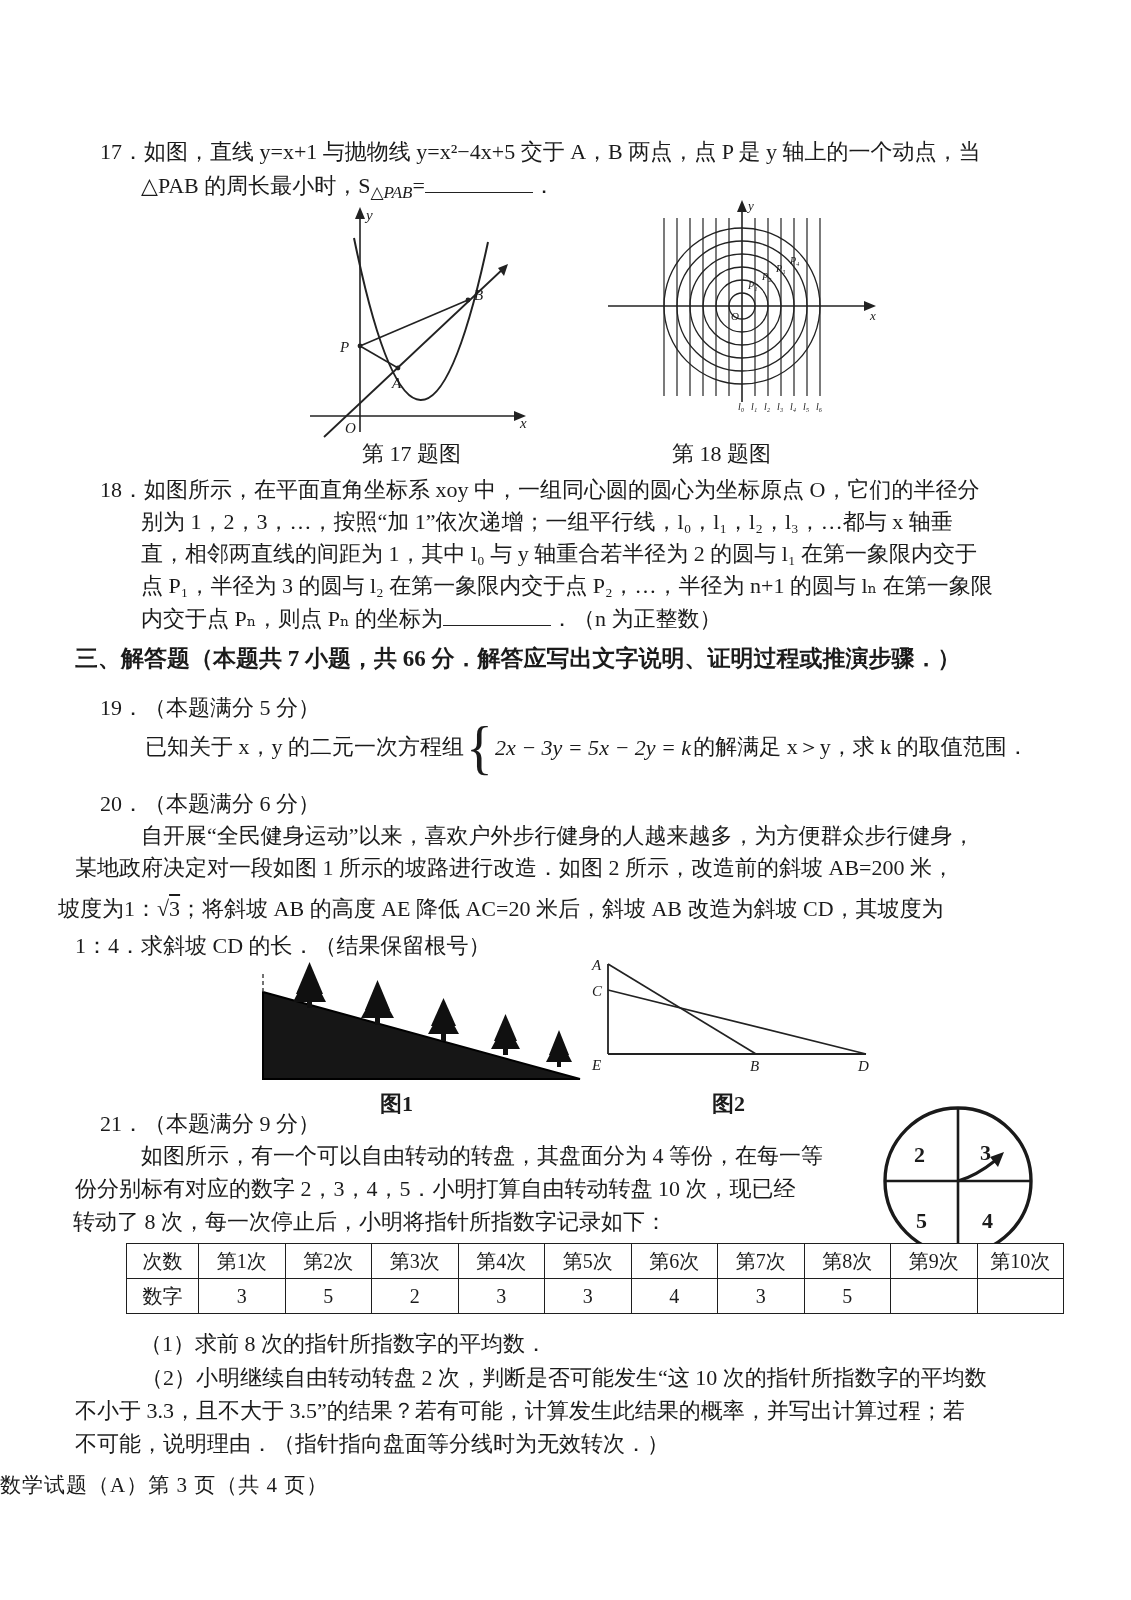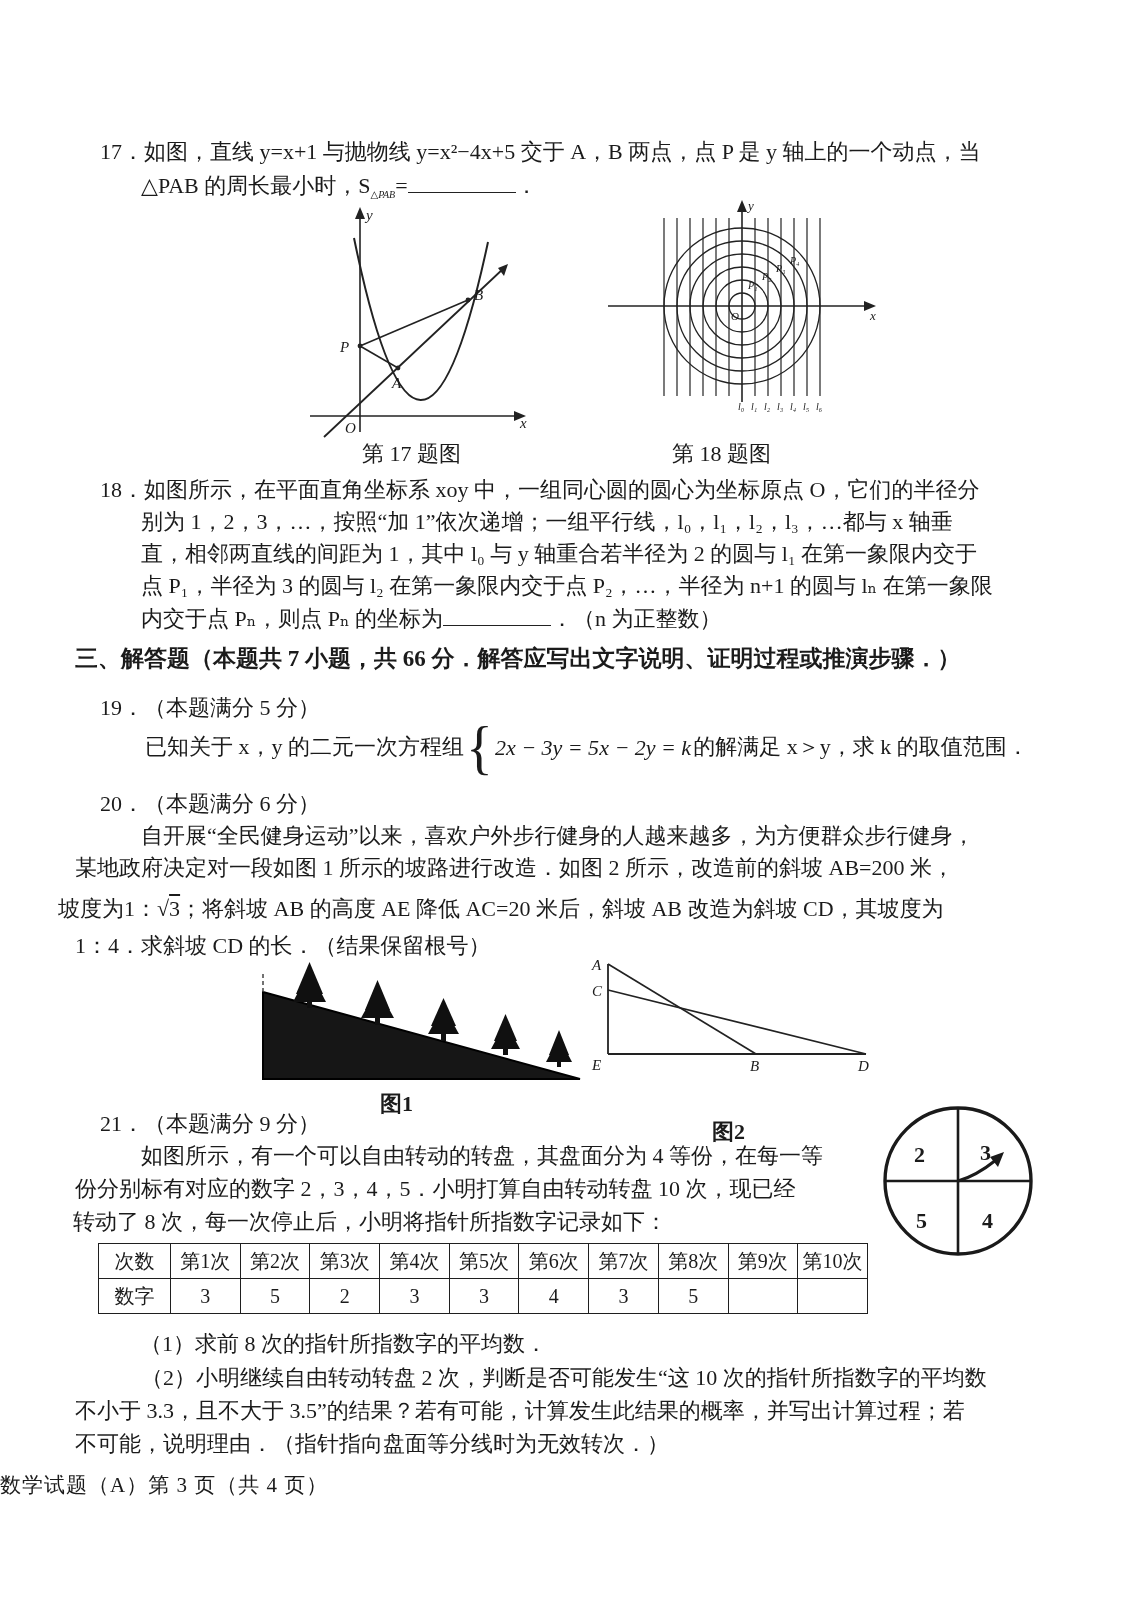--- a/index.html
+++ b/index.html
@@ -4,27 +4,27 @@
 <style>
   html,body{margin:0;padding:0;}
   body{
     width:1131px;height:1600px;position:relative;background:#ffffff;
     color:#1b1b1b;font-family:"Liberation Serif","DejaVu Serif",serif;
     font-size:22px;line-height:1.45;
   }
   .abs{position:absolute;white-space:nowrap;}
   .bold{font-weight:bold;}
   .blank{display:inline-block;width:108px;border-bottom:1.6px solid #222;height:1.05em;vertical-align:baseline;}
-  .subsc{font-size:10px;vertical-align:-5px;font-style:italic;margin-top:14px;}
+  .subsc{font-size:17px;vertical-align:-5px;font-style:italic;margin-top:14px;}
   .eqrow{display:flex;align-items:center;gap:2px;}
   .brace{font-size:56px;font-weight:400;line-height:0.9;transform:scaleY(1.05);}
   .eqstack{display:flex;flex-direction:row;line-height:1.15;font-style:italic;font-size:22px;}
   .sqrtwrap{font-style:normal;}
   .sqrtnum{text-decoration:overline;}
-  table.rec{border-collapse:collapse;table-layout:fixed;width:770px;background:#fff;}
+  table.rec{border-collapse:collapse;table-layout:fixed;width:938px;background:#fff;margin-left:28px;}
   table.rec td{border:1.7px solid #1f1f1f;text-align:center;height:34px;font-size:20px;padding:0 2px;overflow:hidden;}
   svg text{font-family:"Liberation Serif","DejaVu Serif",serif;fill:#1b1b1b;}
   .cap{font-size:22px;}
   .footer{font-size:21px;letter-spacing:1px;}
 </style>
 </head>
 <body>
 
 <div class="abs" style="left:100px;top:136px;"><span>17．</span><span>如图，直线 y=x+1 与抛物线 y=x²−4x+5 交于 A，B 两点，点 P 是 y 轴上的一个动点，当</span></div>
 <div class="abs" style="left:141px;top:169px;"><span>△PAB 的周长最小时，S</span><span class="subsc">△PAB</span><span>=</span><span class="blank"></span><span>．</span></div>
@@ -166,21 +166,21 @@
   <line x1="20" y1="12" x2="20" y2="102" stroke="#222" stroke-width="1.8"></line>
   <line x1="20" y1="102" x2="278" y2="102" stroke="#222" stroke-width="1.8"></line>
   <line x1="20" y1="12" x2="168" y2="102" stroke="#222" stroke-width="1.7"></line>
   <line x1="20" y1="38" x2="278" y2="102" stroke="#222" stroke-width="1.7"></line>
   <text x="4" y="18" font-size="15" font-style="italic">A</text>
   <text x="4" y="44" font-size="15" font-style="italic">C</text>
   <text x="4" y="118" font-size="15" font-style="italic">E</text>
   <text x="162" y="119" font-size="15" font-style="italic">B</text>
   <text x="270" y="119" font-size="15" font-style="italic">D</text>
 </svg>
-<div class="abs cap bold" style="left:712px;top:1116px;text-align:center;">图2</div>
+<div class="abs cap bold" style="left:712px;top:1088px;text-align:center;">图2</div>
 
 <div class="abs" style="left:100px;top:1108px;"><span>21．</span><span>（本题满分 9 分）</span></div>
 <div class="abs" style="left:141px;top:1140px;">如图所示，有一个可以自由转动的转盘，其盘面分为 4 等份，在每一等</div>
 <div class="abs" style="left:75px;top:1173px;">份分别标有对应的数字 2，3，4，5．小明打算自由转动转盘 10 次，现已经</div>
 <div class="abs" style="left:73px;top:1206px;">转动了 8 次，每一次停止后，小明将指针所指数字记录如下：</div>
 
 <svg class="abs" style="left:872px;top:1100px;" width="172" height="162" viewBox="0 0 172 162">
   <circle cx="86" cy="81" r="73" fill="none" stroke="#1a1a1a" stroke-width="3.4"></circle>
   <line x1="86" y1="8" x2="86" y2="154" stroke="#1a1a1a" stroke-width="2.6"></line>
   <line x1="13" y1="81" x2="159" y2="81" stroke="#1a1a1a" stroke-width="2.6"></line>

